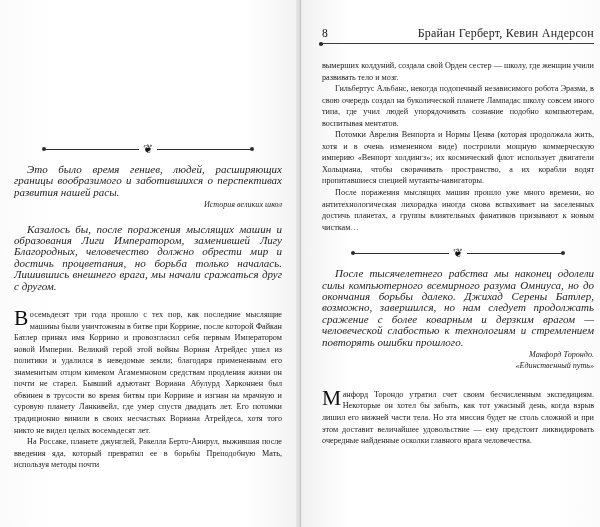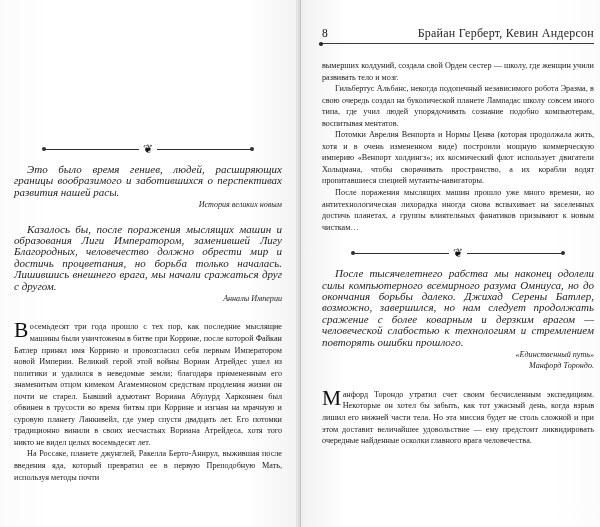--- a/index.html
+++ b/index.html
@@ -201,39 +201,36 @@
       <div class="orn-rule"></div>
       <span class="orn-glyph">❦</span>
     </div>
 
     <div class="gap-sm"></div>
 
     <div class="epigraph">
       <p>Это было время гениев, людей, расширяющих границы вообразимого и заботившихся о перспективах развития нашей расы.</p>
     </div>
     <div class="attrib">
-      <span class="attrib-line">История великих новым</span>
+      <span class="attrib-line">История великих школ</span>
     </div>
 
     <div class="gap-md"></div>
 
     <div class="epigraph">
       <p>Казалось бы, после поражения мыслящих машин и образования Лиги Императором, заменившей Лигу Благородных, человечество должно обрести мир и достичь процветания, но борьба только началась. Лишившись внешнего врага, мы начали сражаться друг с другом.</p>
-    </div>
-    <div class="attrib">
-      <span class="attrib-line">Анналы Империи</span>
     </div>
 
     <div class="gap-lg"></div>
 
     <div class="body-col">
       <p class="dropcap-para">
         <span class="dropcap">В</span><span>осемьдесят три года прошло с тех пор, как последние мыслящие машины были уничтожены в битве при Коррине, после которой Файкан Батлер принял имя Коррино и провозгласил себя первым Императором новой Империи. Великий герой этой войны Вориан Атрейдес ушел из политики и удалился в неведомые земли; благодаря примененным его знаменитым отцом кимеком Агамемноном средствам продления жизни он почти не старел. Бывший адъютант Вориана Абулурд Харконнен был обвинен в трусости во время битвы при Коррине и изгнан на мрачную и суровую планету Ланкивейл, где умер спустя двадцать лет. Его потомки традиционно винили в своих несчастьях Вориана Атрейдеса, хотя того никто не видел целых восемьдесят лет.</span>
       </p>
-      <p>На Россаке, планете джунглей, Ракелла Берто-Анирул, выжившая после введения яда, который превратил ее в первую Преподобную Мать, используя методы почти</p>
+      <p>На Россаке, планете джунглей, Ракелла Берто-Анирул, выжившая после введения яда, который превратил ее в борьбы Преподобную Мать, используя методы почти</p>
     </div>
   </div>
 
   <div class="page page-right">
 
     <div class="runhead">
       <span class="folio">8</span>
       <span class="runhead-title">Брайан Герберт, Кевин Андерсон</span>
     </div>
 
@@ -250,22 +247,22 @@
       <div class="orn-rule"></div>
       <span class="orn-glyph">❦</span>
     </div>
 
     <div class="gap-sm"></div>
 
     <div class="epigraph">
       <p>После тысячелетнего рабства мы наконец одолели силы компьютерного всемирного разума Омниуса, но до окончания борьбы далеко. Джихад Серены Батлер, возможно, завершился, но нам следует продолжать сражение с более коварным и дерзким врагом — человеческой слабостью к технологиям и стремлением повторять ошибки прошлого.</p>
     </div>
     <div class="attrib">
+      <span class="attrib-line">Манфорд Торондо.</span>
       <span class="attrib-line">«Единственный путь»</span>
-      <span class="attrib-line">Манфорд Торондо.</span>
     </div>
 
     <div class="gap-lg"></div>
 
     <div class="body-col">
       <p class="dropcap-para">
         <span class="dropcap">М</span><span>анфорд Торондо утратил счет своим бесчисленным экспедициям. Некоторые он хотел бы забыть, как тот ужасный день, когда взрыв лишил его нижней части тела. Но эта миссия будет не столь сложной и при этом доставит величайшее удовольствие — ему предстоит ликвидировать очередные найденные осколки главного врага человечества.</span>
       </p>
     </div>
   </div>

